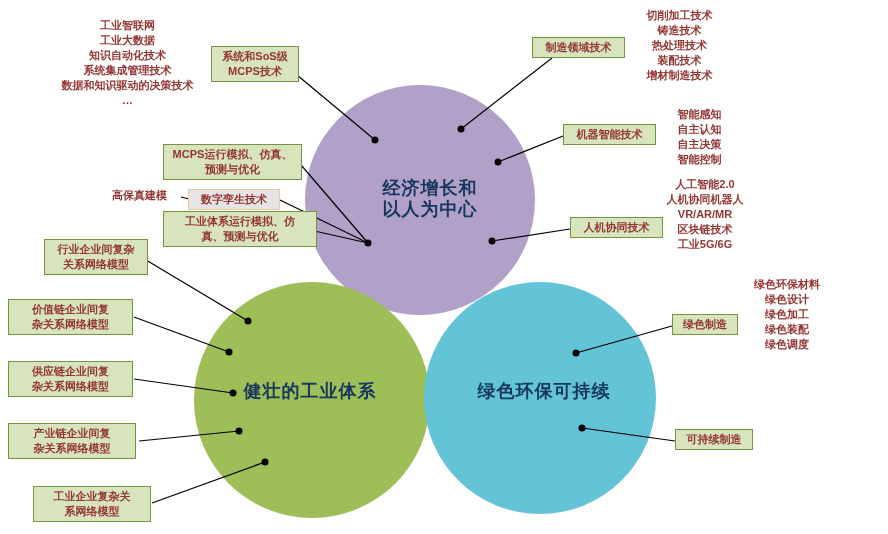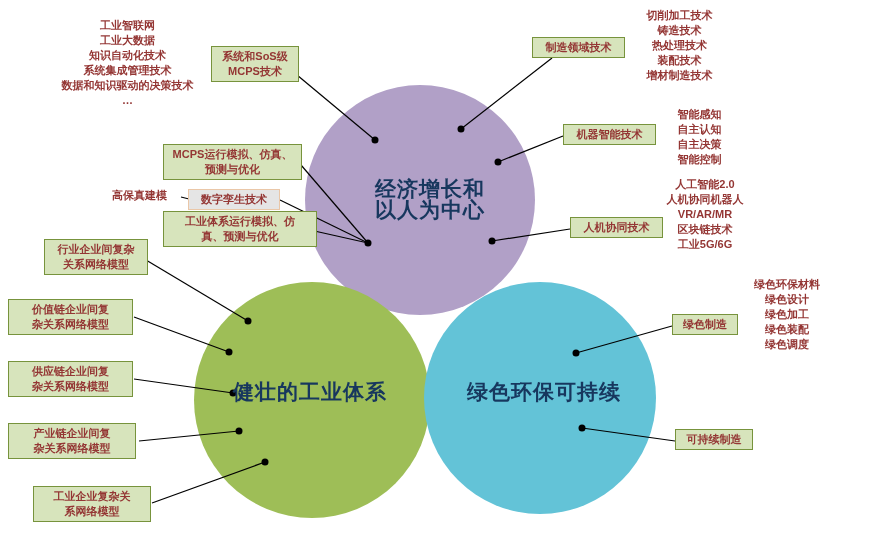--- a/index.html
+++ b/index.html
@@ -25,21 +25,21 @@
   .plain{
     position:absolute;z-index:3;color:#943634;font-weight:bold;font-size:11px;
     line-height:15px;white-space:pre-line;
   }
   .list{
     position:absolute;z-index:3;color:#943634;font-weight:bold;font-size:11px;
     line-height:15px;text-align:center;
   }
   .li{white-space:pre-line;}
   .ctitle{
-    position:absolute;z-index:3;color:#17375e;font-weight:bold;font-size:21px;
+    position:absolute;z-index:3;color:#17375e;font-weight:bold;font-size:18px;
     line-height:21px;text-align:center;white-space:pre-line;letter-spacing:1px;
   }
 </style>
 </head>
 <body>
 
 <div class="stage">
 
   <div class="circle c-purple" style="left:305px;top:85px;width:230px;height:230px;"></div>
   <div class="circle c-green" style="left:194px;top:282px;width:236px;height:236px;"></div>

